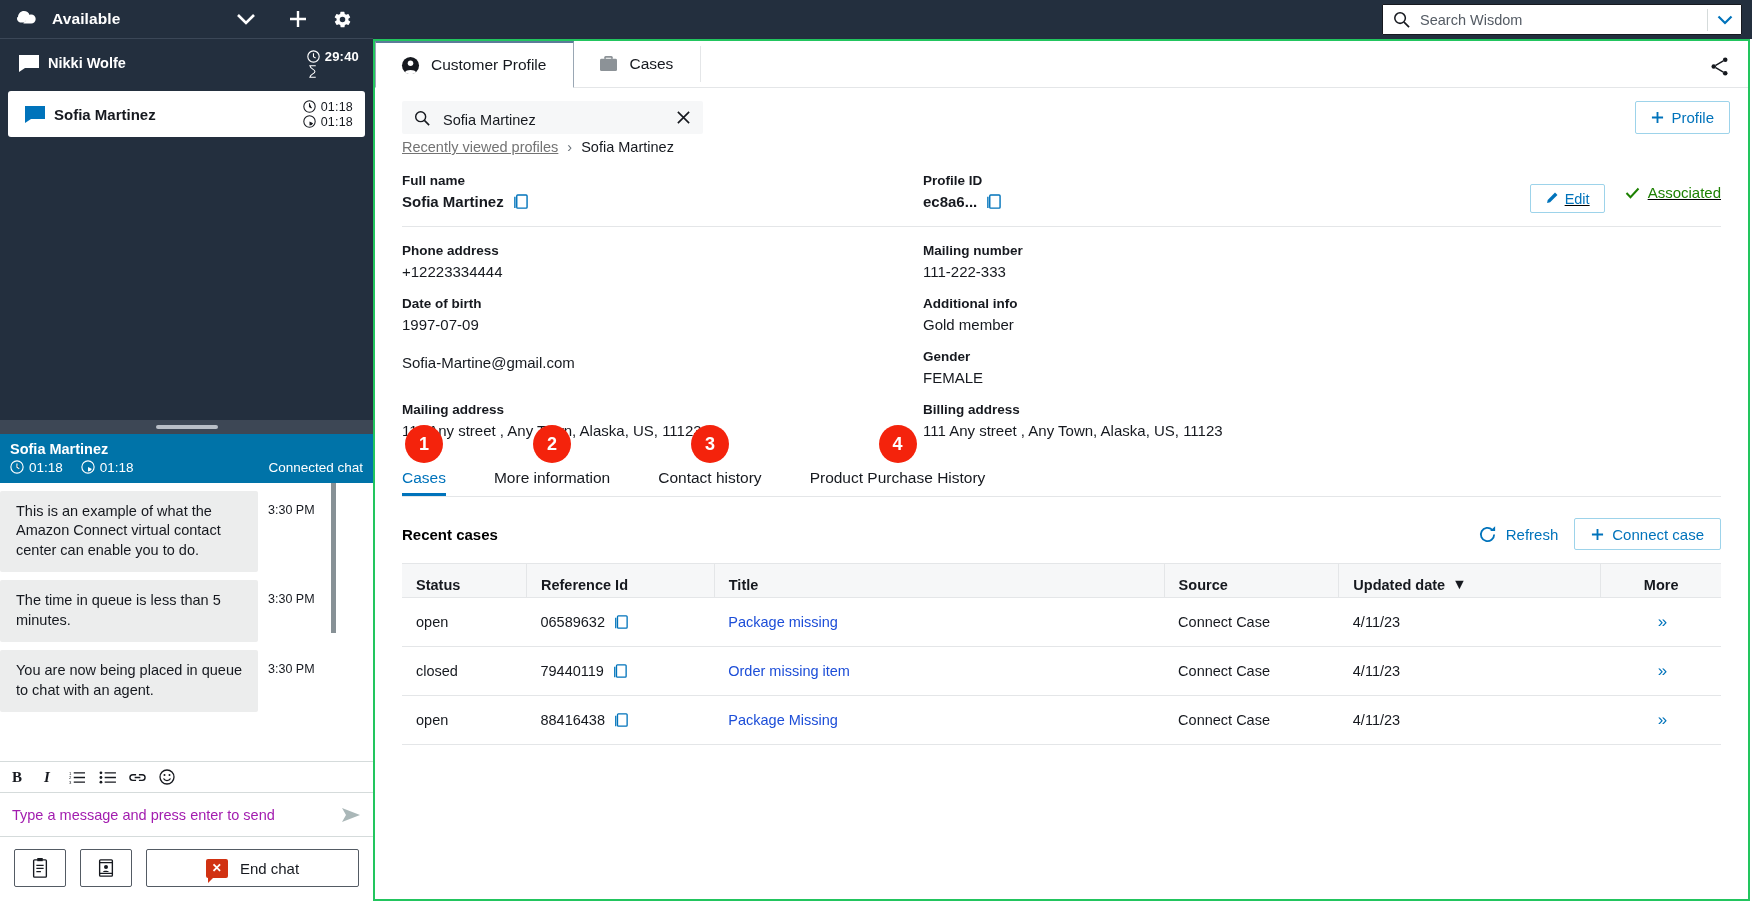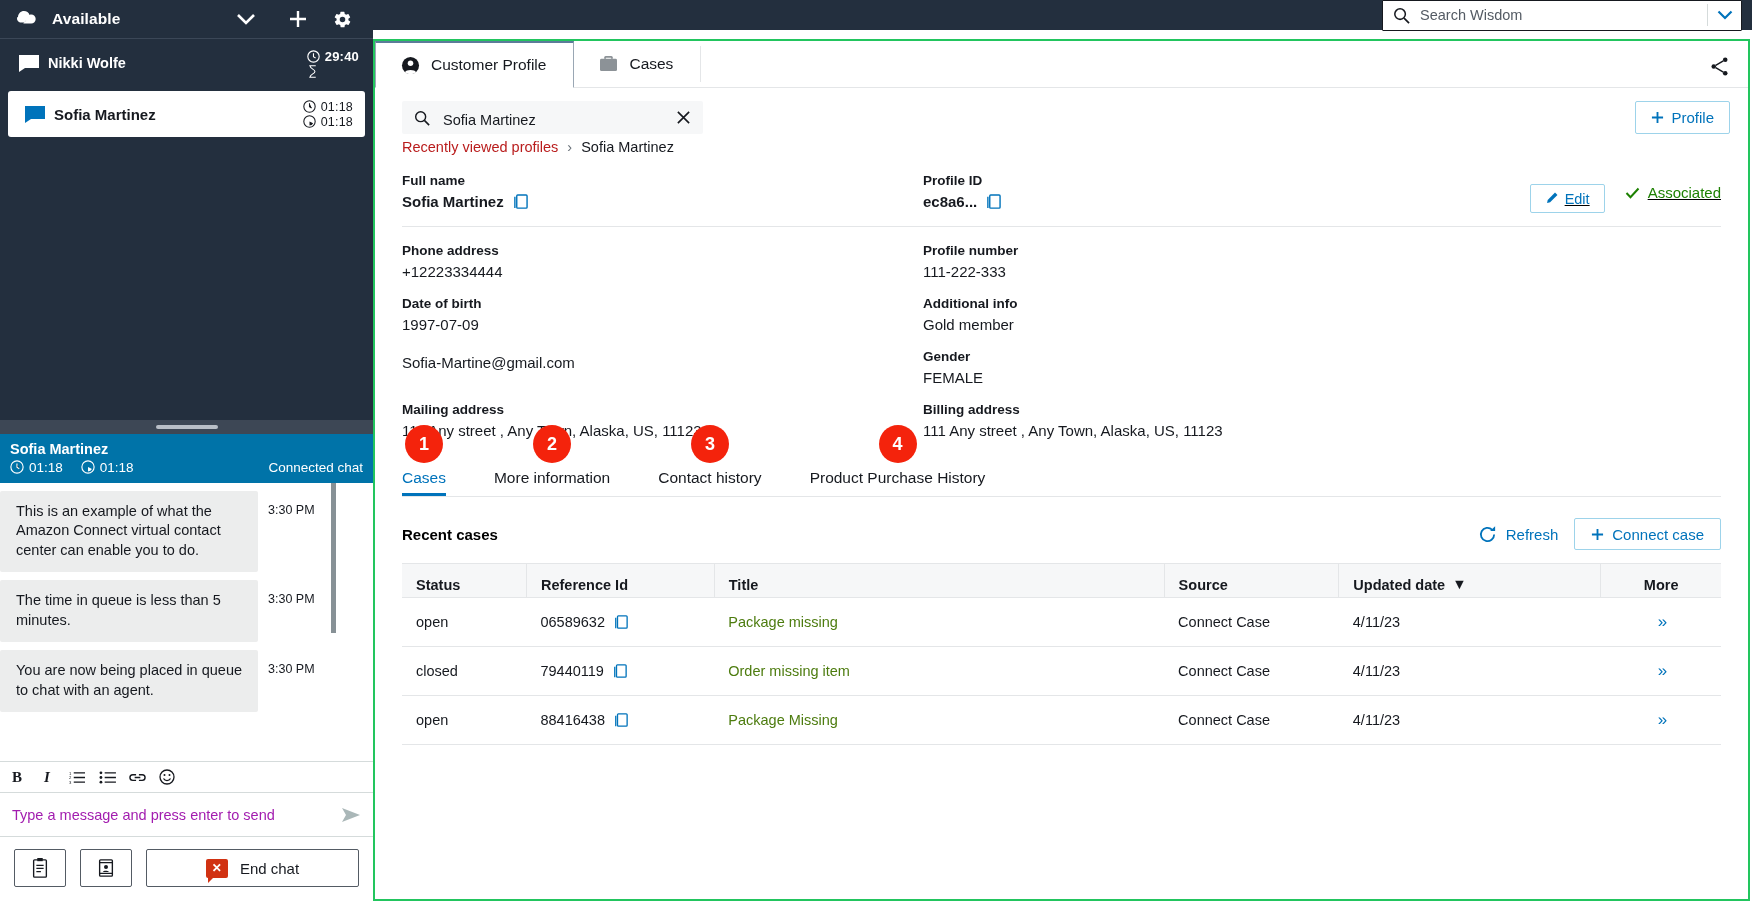--- a/index.html
+++ b/index.html
@@ -102,21 +102,21 @@
     display:flex; align-items:center; justify-content:center; gap:12px;
     font-size:15px; color:#16191f;
   }
   .endchat-ico { width:22px; height:19px; background:#d13212; border-radius:2px; position:relative;
     display:flex; align-items:center; justify-content:center; color:#fff; font-size:12px; font-weight:700; }
   .endchat-ico:after { content:""; position:absolute; left:2px; bottom:-5px; border-left:6px solid #d13212; border-bottom:6px solid transparent; }
 
   
   .right { flex:1; display:flex; flex-direction:column; position:relative; background:#fff; }
   .topbar {
-    height:30px; background:#232f3e; display:flex; align-items:center; justify-content:flex-end;
+    height:39px; background:#232f3e; display:flex; align-items:center; justify-content:flex-end;
     padding-right: 10px;
   }
   .wisdom-search {
     width:360px; height:31px; background:#fff; border:1px solid #16191f;
     display:flex; align-items:center; padding: 0 8px 0 10px; border-radius:1px;
   }
   .wisdom-search .q { color:#16191f; margin-right:10px; display:flex; }
   .wisdom-search .ph { flex:1; font-size:14.5px; color:#545b64; }
   .wisdom-search .divider { width:1px; height:22px; background:#d5dbdb; margin-right:9px; }
   .wisdom-search .chev { color:#0073bb; display:flex; }
@@ -148,21 +148,21 @@
     padding: 0 12px 0 12px; gap:13px; border-radius:2px;
   }
   .profsearch .val { flex:1; font-size:14.5px; color:#16191f; }
   .profsearch .x { color:#16191f; display:flex; cursor:pointer; }
   .profile-btn {
     margin-left:auto; height:33px; padding: 0 15px; border:1px solid #9dd3ea;
     border-radius:2px; color:#0073bb; font-size:15px; display:flex; align-items:center; gap:7px; background:#fff;
   }
 
   .breadcrumb { padding: 5px 0 0 27px; font-size:14.5px; color:#16191f; display:flex; align-items:center; gap:9px; }
-  .breadcrumb .lnk { color:#b91c1c; }
+  .breadcrumb .lnk { color:#737373;text-decoration:underline; }
   .breadcrumb .sep { color:#687078; }
 
   .prof-body { padding: 0 27px 0 27px; }
   .fieldgrid { display:flex; }
   .fcol { flex: 0 0 521px; }
   .fcol.c2 { flex: 0 0 auto; width:480px; }
   .lbl { font-size:13.5px; font-weight:700; color:#16191f; }
   .val { font-size:15px; color:#16191f; margin-top:5px; display:flex; align-items:center; gap:9px; }
   .val.bold { font-weight:700; }
   .copy-ico { color:#0073bb; display:flex; }
@@ -200,21 +200,21 @@
     background:#f6f7f8; text-align:left; font-size:14.5px; font-weight:700; color:#16191f;
     padding: 12px 0 4px 14px; border-top:1px solid #e4e6e8; border-bottom:1px solid #e4e6e8;
     border-right:1px solid #e4e6e8;
   }
   table.cases th:last-child { border-right:none; text-align:center; padding-left:0; }
   table.cases td {
     font-size:14.5px; color:#16191f; padding: 14px 0 14px 14px; border-bottom:1px solid #e4e6e8;
   }
   table.cases td.more { text-align:center; padding-left:0; }
   .chev2 { color:#0073bb; font-size:17px; letter-spacing:-3px; }
-  .lnkblue { color:#4d7c0f; }
+  .lnkblue { color:#1d4ed8; }
   .refcell { display:flex; align-items:center; gap:9px; }
   .sort-caret { display:inline-block; margin-left:7px; vertical-align:1px; }
   svg { display:block; }
 </style>
 </head>
 <body>
 
 <div class="app">
 
   <div class="ccp">
@@ -535,21 +535,21 @@
           </div>
 
           <div class="hr"></div>
 
           <div class="block">
             <div class="fcol">
               <div class="lbl">Phone address</div>
               <div class="val">+12223334444</div>
             </div>
             <div class="fcol c2">
-              <div class="lbl">Profile number</div>
+              <div class="lbl">Mailing number</div>
               <div class="val">111-222-333</div>
             </div>
           </div>
 
           <div class="block">
             <div class="fcol">
               <div class="lbl">Date of birth</div>
               <div class="val">1997-07-09</div>
             </div>
             <div class="fcol c2">

